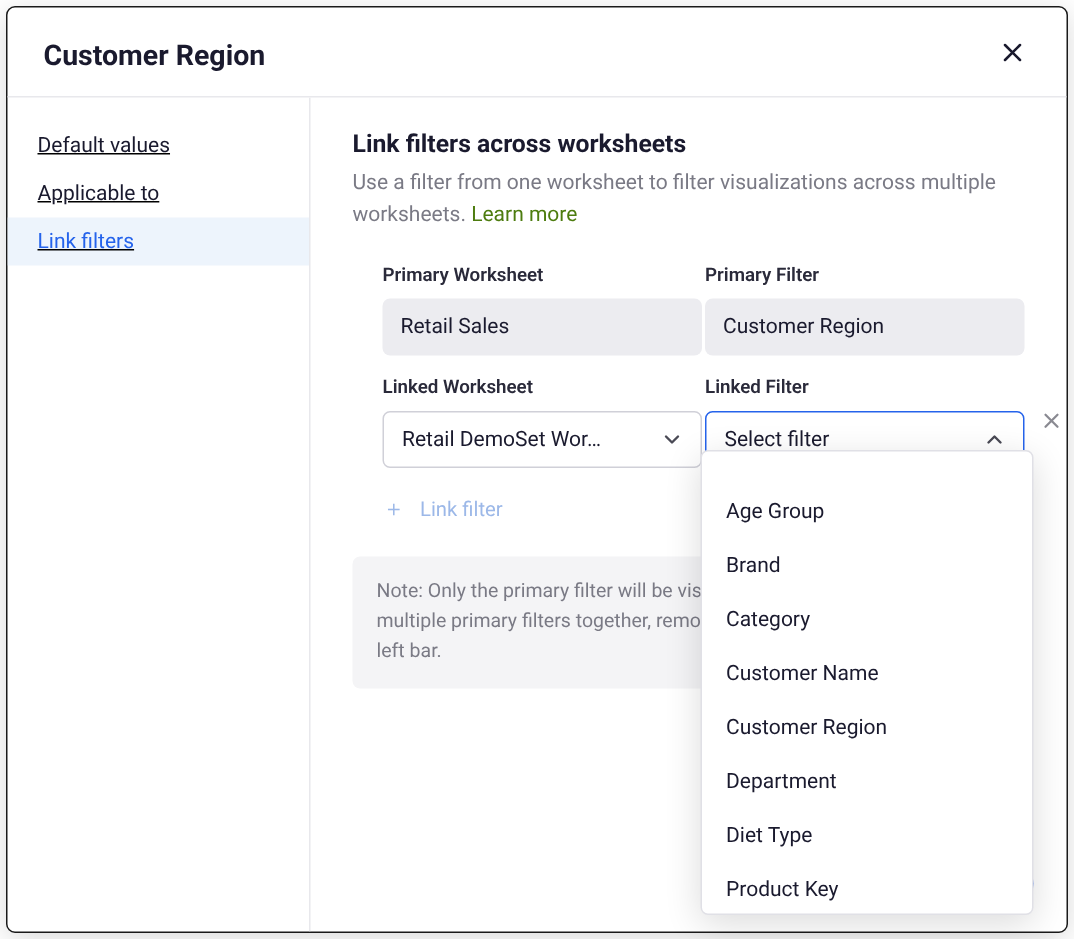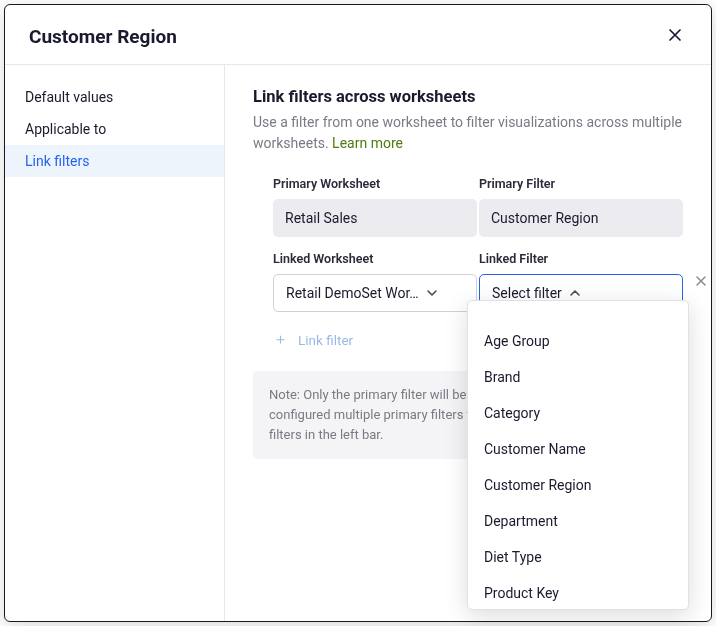--- a/index.html
+++ b/index.html
@@ -43,23 +43,24 @@
       padding: 4px;
       line-height: 1;
     }
     .modal-body {
       display: flex;
       flex: 1;
       border-top: 1px solid #e8e8ec;
       overflow: hidden;
     }
     .sidebar {
-      width: 220px;
+      width: 202px;
       border-right: 1px solid #e8e8ec;
       padding-top: 16px;
+      text-decoration: underline;
     }
     .sidebar-item {
       padding: 8px 20px;
       font-size: 14px;
       color: #1a1a2e;
       cursor: pointer;
     }
     .sidebar-item.active {
       background: #edf4fc;
       color: #2563eb;
@@ -109,20 +110,21 @@
       position: relative;
     }
     .field-box.readonly {
       background: #ececf0;
       color: #1a1a2e;
     }
     .field-box.select {
       background: #fff;
       border: 1px solid #d0d0d8;
       cursor: pointer;
+      justify-content: space-between;
     }
     .field-box.select.open {
       border: 1.5px solid #2563eb;
     }
     .select-value {
       overflow: hidden;
       text-overflow: ellipsis;
       white-space: nowrap;
       color: #1a1a2e;
     }

